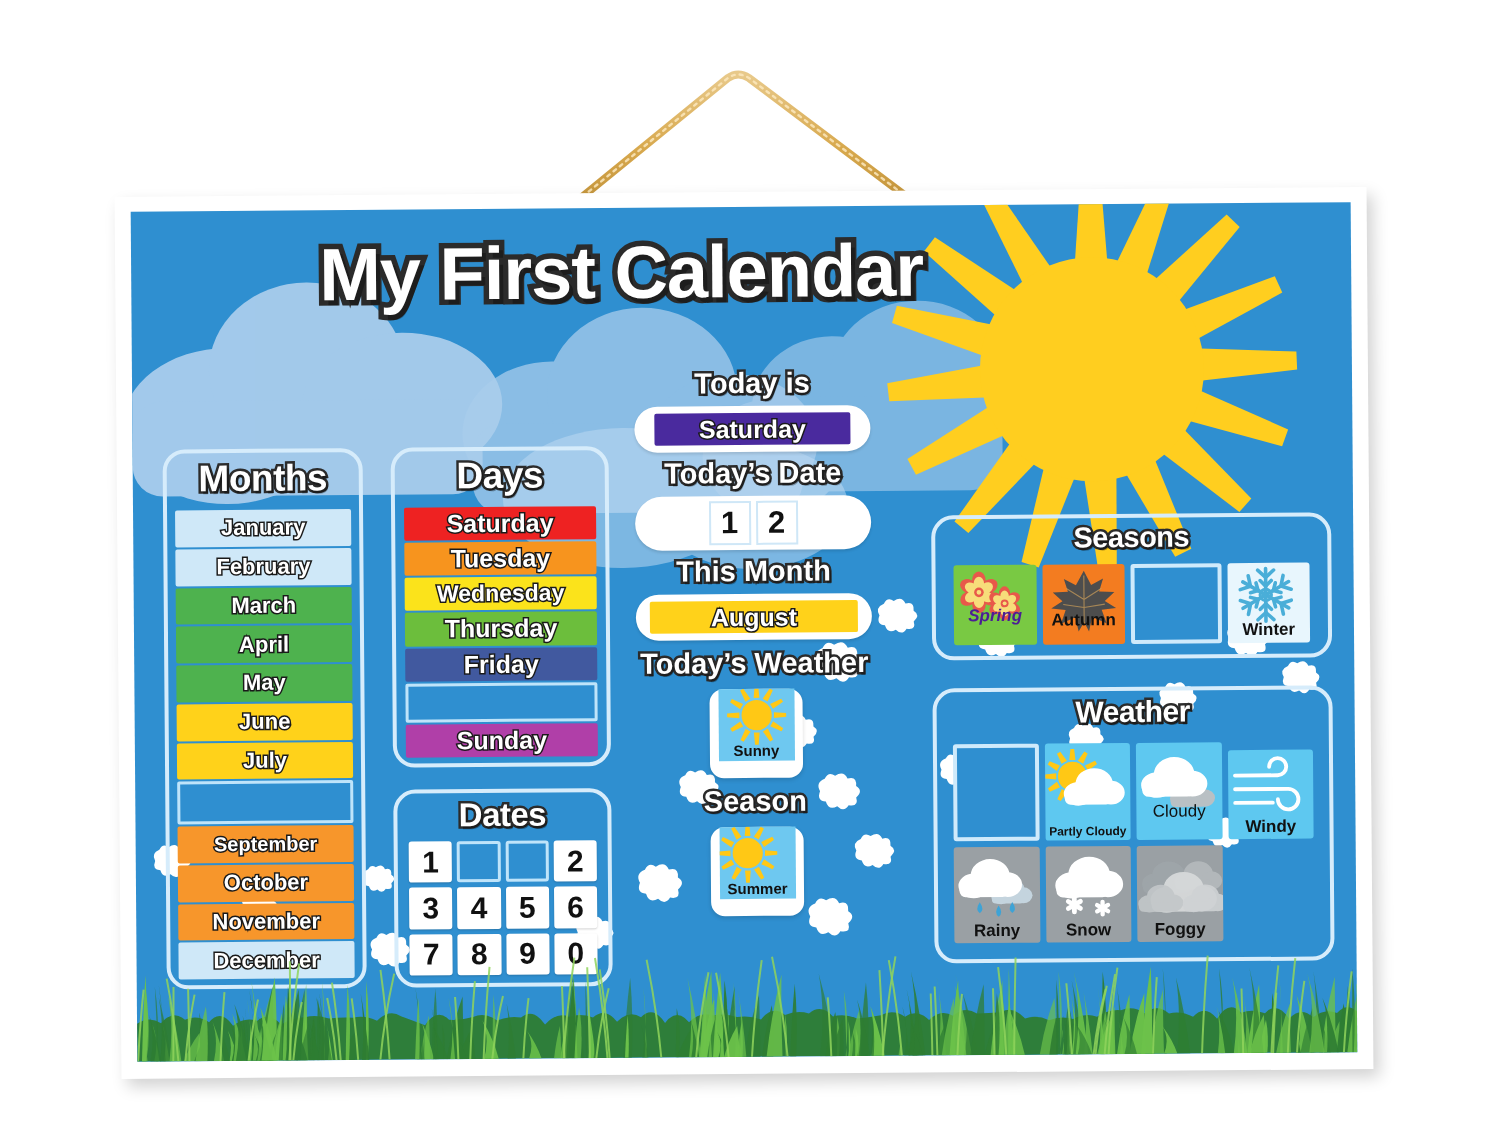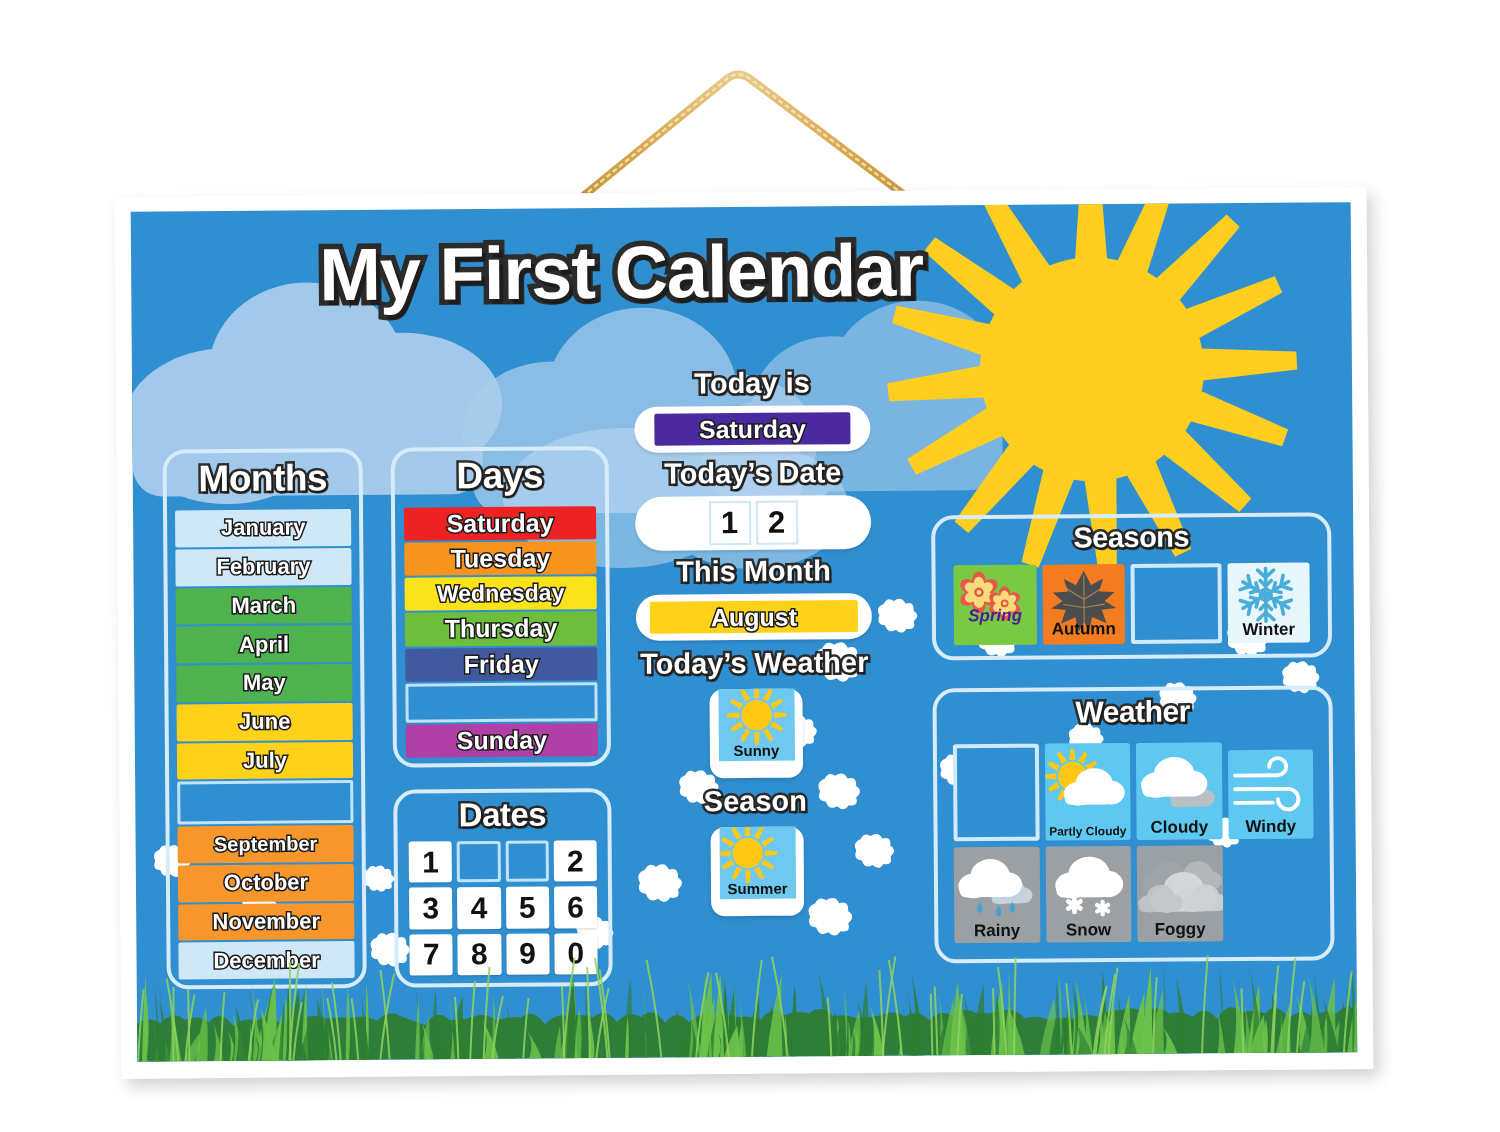--- a/index.html
+++ b/index.html
@@ -567,21 +567,21 @@
             </div>
             <div style="flex: 1 1 0%; position: relative; border-radius: 3px; overflow: hidden; display: flex; align-items: flex-end; justify-content: center; background: rgb(243, 124, 32);">
               <svg viewBox="0 0 100 100" style="position: absolute; left: 0px; top: 0px; width: 100%; height: 100%;">
                 <g transform="translate(50,44)">
         <path fill="#4d4d4d" d="M0,-36 L9,-18 L24,-26 L19,-10 L38,-9 L26,2 L40,11 L22,13 L28,30 L10,22 L6,40 L0,28 L-7,40 L-11,22 L-29,30 L-23,13 L-41,11 L-27,2 L-39,-9 L-20,-10 L-25,-26 L-10,-18 Z"></path>
         <g stroke="#c49a5a" stroke-width="1.4" fill="none" opacity="0.75">
           <path d="M0,30 L0,-30 M0,0 L-22,-14 M0,0 L22,-14 M0,10 L-26,6 M0,10 L26,6"></path>
                   </g>
                 </g>
               </svg>
-              <span class="cap" style="position: relative; z-index: 5; font-weight: bold; color: rgb(17, 17, 17); font-size: 17px; padding-bottom: 5px;">Autumn</span>
+              <span class="cap" style="position: relative; z-index: 5; font-weight: bold; color: rgb(17, 17, 17); font-size: 17px; padding-bottom: 14px;">Autumn</span>
             </div>
             <div style="flex: 1 1 0%; position: relative; border-radius: 3px; overflow: hidden; display: flex; align-items: flex-end; justify-content: center; background: rgb(47, 143, 208); border: 4px solid rgb(207, 234, 251);"></div>
             <div style="flex: 1 1 0%; position: relative; border-radius: 3px; overflow: hidden; display: flex; align-items: flex-end; justify-content: center; background: rgb(232, 246, 253);">
               <svg viewBox="0 0 100 100" style="position: absolute; left: 0px; top: 0px; width: 100%; height: 100%;">
                 <g transform="translate(46,40)" stroke="#4aaed8" stroke-width="4.5" fill="none" stroke-linecap="round">
         <g transform="rotate(0)">
                     <line x1="0" y1="0" x2="0" y2="-33"></line>
           <line x1="0" y1="-22" x2="-10" y2="-31"></line>
                     <line x1="0" y1="-22" x2="10" y2="-31"></line>
           <line x1="0" y1="-11" x2="-7" y2="-18"></line>
@@ -695,21 +695,21 @@
        <ellipse cx="19" cy="3" rx="14" ry="12"></ellipse>
                   <rect x="-28" y="2" width="48" height="13" rx="6"></rect>
                 </g>
                 <g transform="translate(42,38) scale(1.25)" fill="#ffffff" opacity="1">
        <ellipse cx="-14" cy="4" rx="15" ry="12"></ellipse>
                   <ellipse cx="2" cy="-6" rx="19" ry="16"></ellipse>
        <ellipse cx="19" cy="3" rx="14" ry="12"></ellipse>
                   <rect x="-28" y="2" width="48" height="13" rx="6"></rect>
                 </g>
               </svg>
-              <span class="cap" style="position: relative; z-index: 5; font-weight: bold; color: rgb(17, 17, 17); padding-bottom: 2px; white-space: nowrap; font-size: 17px;">Cloudy</span>
+              <span class="cap" style="position: relative; z-index: 5; font-weight: normal; color: rgb(17, 17, 17); padding-bottom: 18px; white-space: nowrap; font-size: 17px;">Cloudy</span>
             </div>
             <div style="position: relative; border-radius: 3px; overflow: hidden; display: flex; align-items: flex-end; justify-content: center; background: rgb(94, 200, 240); margin-top: 8px;">
               <svg viewBox="0 0 100 100" style="position: absolute; left: 0px; top: 0px; width: 100%; height: 100%;">
                 <g fill="none" stroke="#ffffff" stroke-width="4.5" stroke-linecap="round">
         <path d="M8,28 H58 a10,10 0 1,0 -10,-10"></path>
         <path d="M8,44 H70 a12,12 0 1,1 -12,12"></path>
         <path d="M8,60 H52"></path>
                 </g>
               </svg>
               <span class="cap" style="position: relative; z-index: 5; font-weight: bold; color: rgb(17, 17, 17); padding-bottom: 2px; white-space: nowrap; font-size: 17px;">Windy</span>

